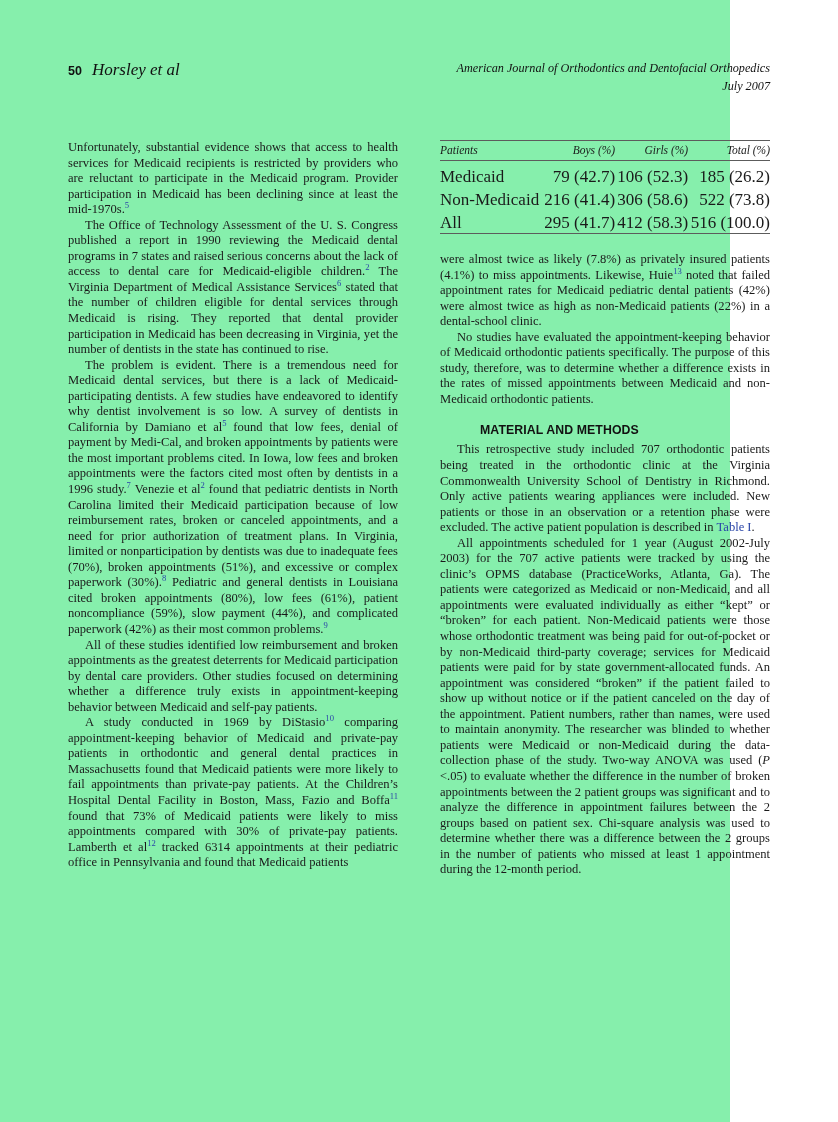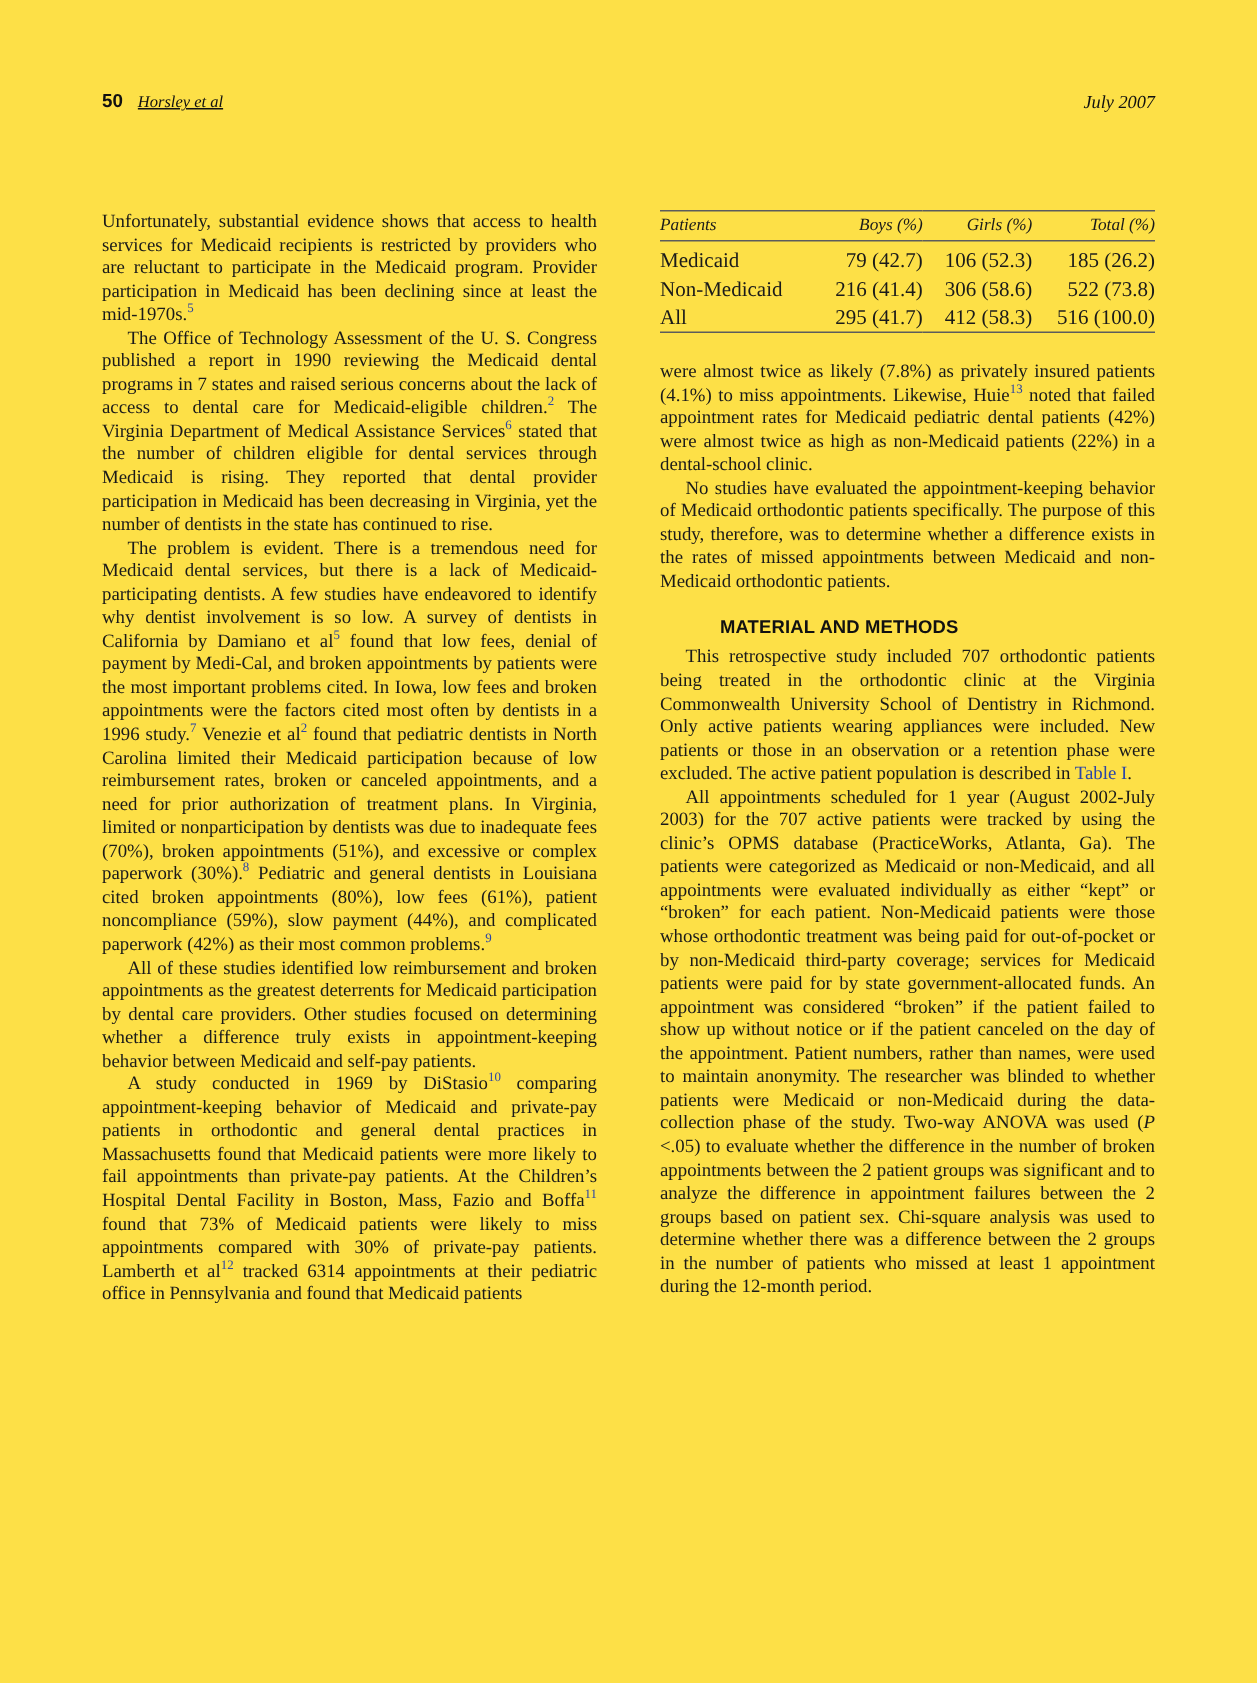--- a/index.html
+++ b/index.html
@@ -12,23 +12,23 @@
     height: 1122px;
     font-family: "Liberation Serif", serif;
     color: #1a1a1a;
     position: relative;
     overflow: hidden;
   }
 
   .page {
     position: absolute;
     left: 0; top: 0;
-    width: 838px;
+    width: 730px;
     height: 1122px;
-    background: #fde047;
+    background: #86efac;
   }
 
   
   .runhead {
     position: absolute;
     left: 68px;
     top: 60px;
     width: 702px;
     display: flex;
     justify-content: space-between;
@@ -42,23 +42,22 @@
   }
   .folio {
     font-family: "Liberation Sans", sans-serif;
     font-weight: bold;
     font-size: 12.5px;
     color: #111;
   }
   .runhead-authors {
     font-family: "Liberation Serif", serif;
     font-style: italic;
-    font-size: 11px;
-    color: #111;
-    text-decoration: underline;
+    font-size: 17px;
+    color: #111;
   }
   .runhead-right {
     text-align: right;
     font-family: "Liberation Serif", serif;
     font-style: italic;
     font-size: 12.2px;
     line-height: 1.45;
     color: #111;
     white-space: nowrap;
   }
@@ -141,21 +140,21 @@
     text-align: right;
     white-space: nowrap;
   }
   table.data thead th.lead {
     text-align: left;
   }
   table.data tbody td {
     padding: 1.5px 0;
     text-align: right;
     white-space: nowrap;
-    font-size: 14px;
+    font-size: 17px;
   }
   table.data tbody td.lead {
     text-align: left;
   }
   table.data tbody tr:first-child td {
     padding-top: 6px;
   }
 
   tr.hrow th { border-top: 1.6px solid #5c5c5c; border-bottom: 1.2px solid #5c5c5c; }
   tbody tr:last-child td { border-bottom: 1.6px solid #5c5c5c; padding-bottom: 0; }
@@ -164,20 +163,21 @@
 <body>
 
 <div class="page">
 
   <div class="runhead">
     <div class="runhead-left">
       <span class="folio">50</span>
       <span class="runhead-authors">Horsley et al</span>
     </div>
     <div class="runhead-right">
+      <div>American Journal of Orthodontics and Dentofacial Orthopedics</div>
       <div>July 2007</div>
     </div>
   </div>
 
   <div class="columns">
 
     <div class="col col-left">
 
       <p class="body"><span>Unfortunately, substantial evidence shows that access to health services for Medicaid recipients is restricted by providers who are reluctant to participate in the Medicaid program. Provider participation in Medicaid has been declining since at least the mid-1970s.</span><sup class="ref">5</sup></p>
 

